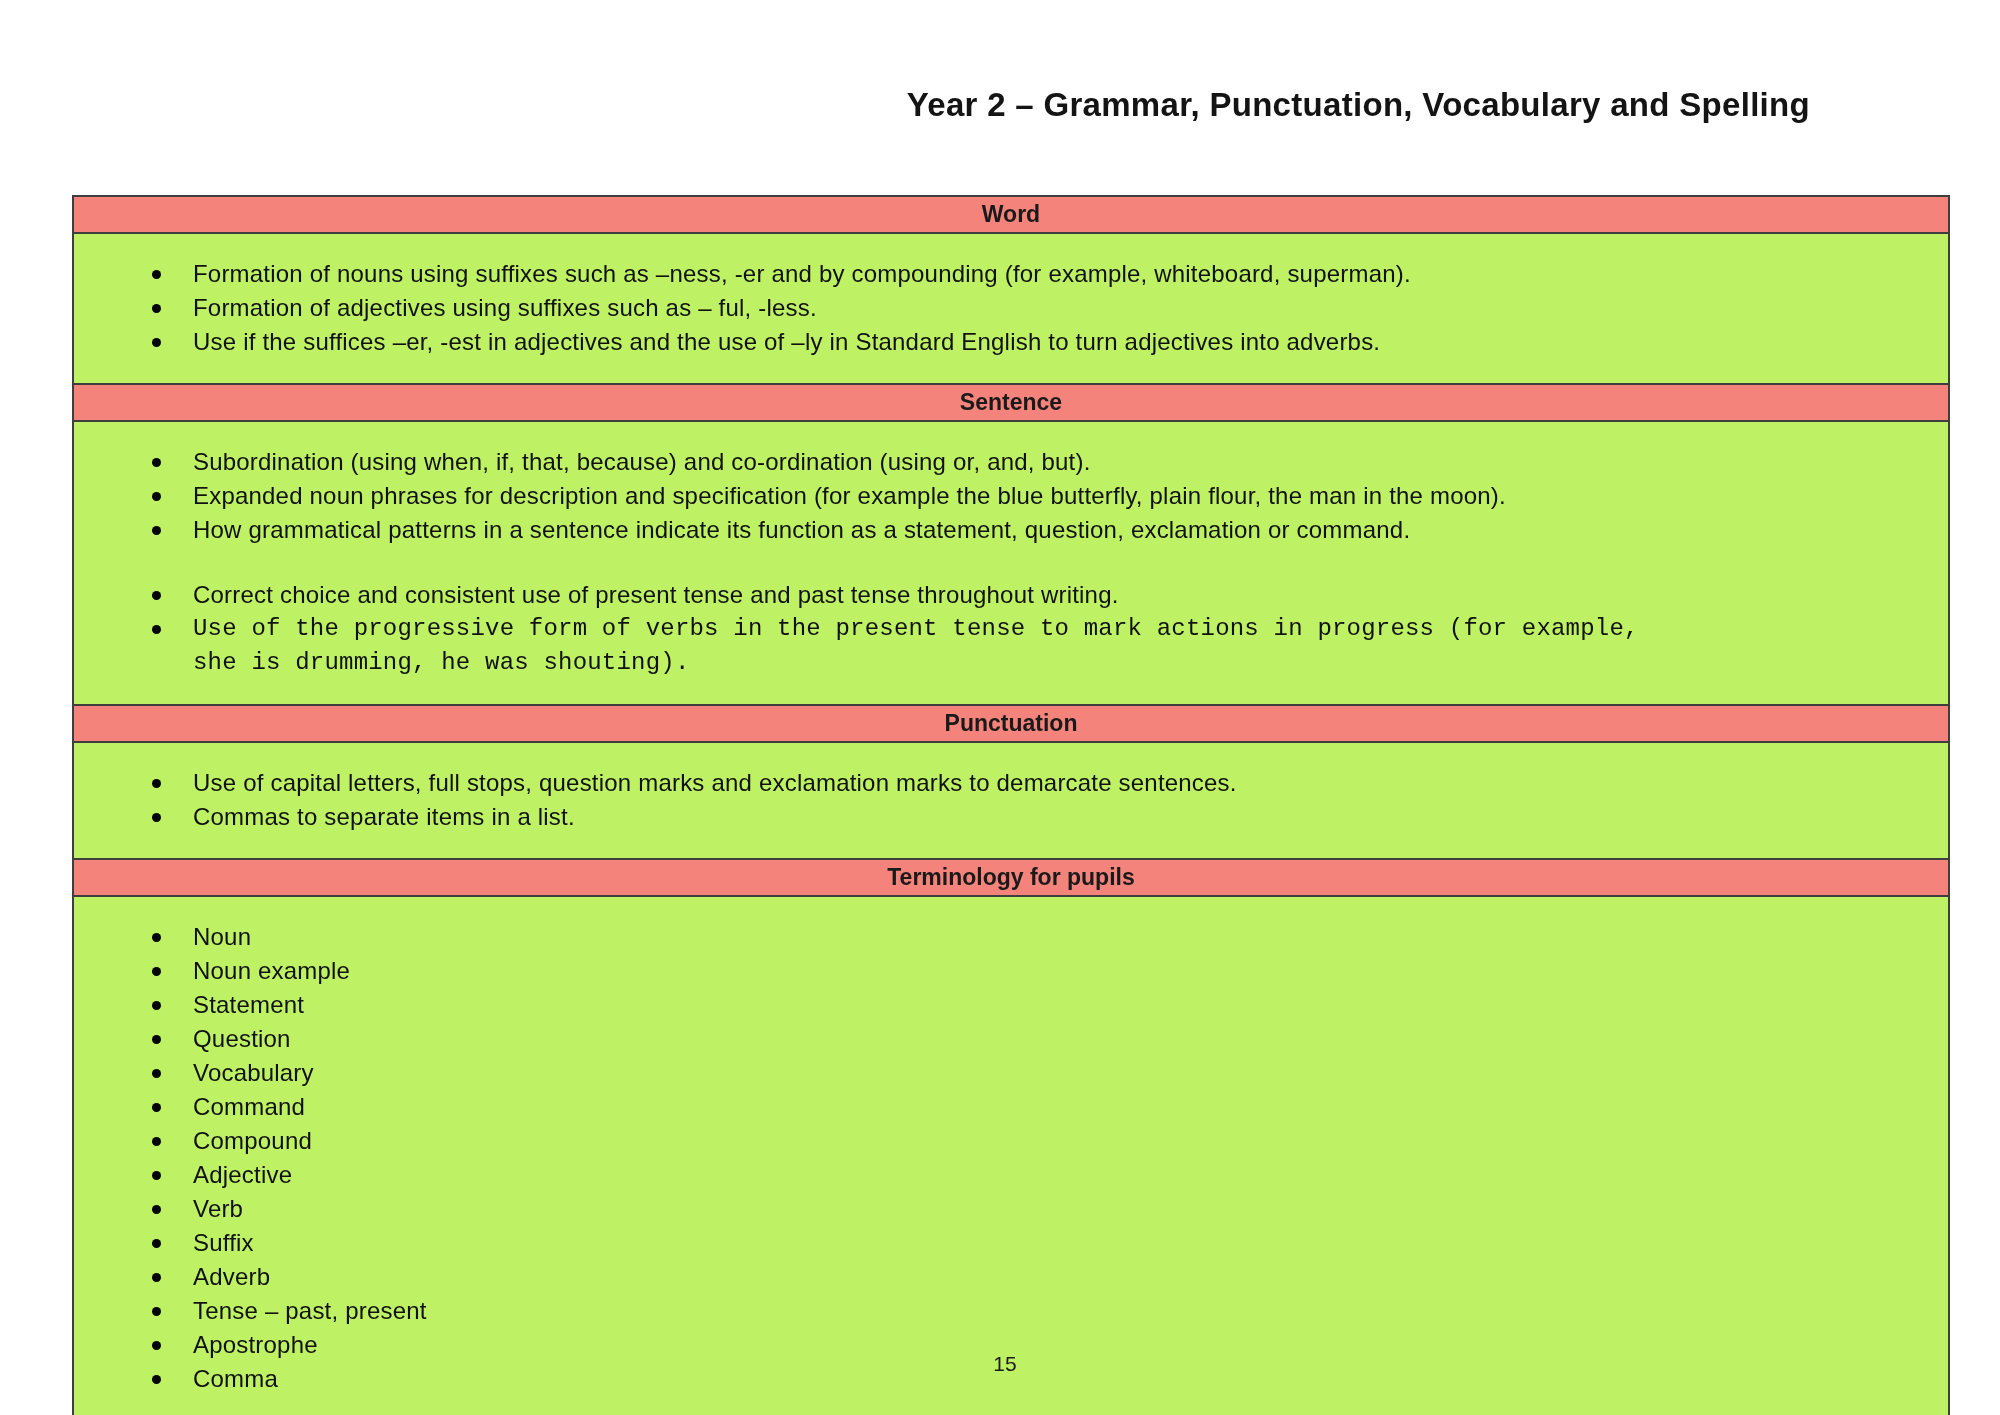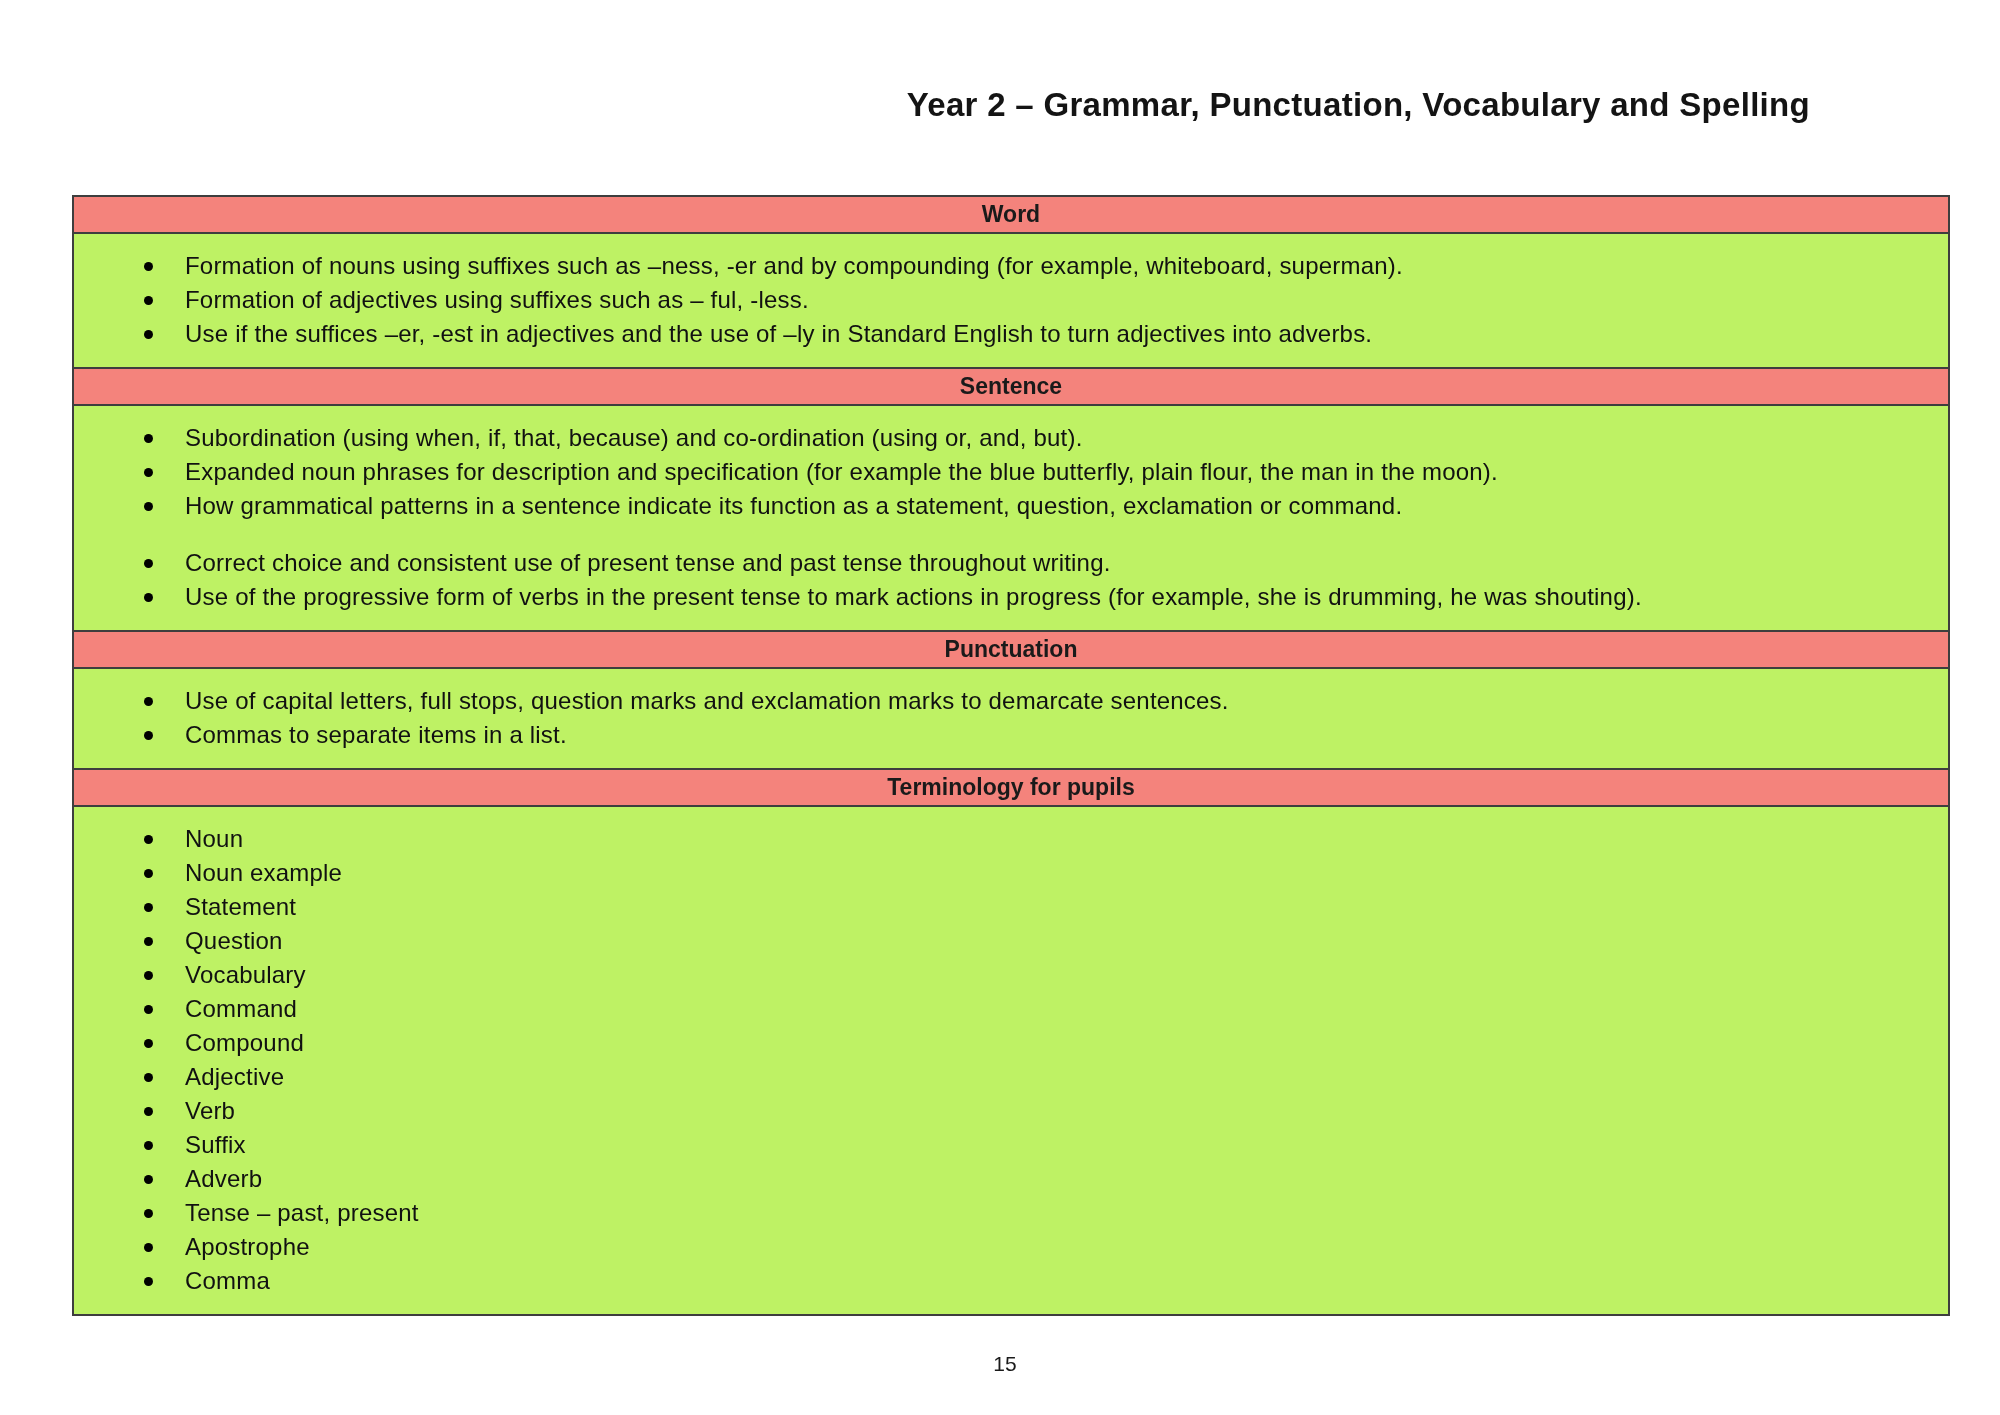--- a/index.html
+++ b/index.html
@@ -50,21 +50,21 @@
     font-size: 23px;
     line-height: 24px;
     padding: 5px 0 6px 0;
     color: #1a1a1a;
   }
   .section-header:first-child {
     border-top: none;
   }
   .items {
     list-style: none;
-    margin: 8px;
+    margin: 16px;
     padding: 7px 20px 8px 0;
   }
   .item {
     position: relative;
     padding-left: 103px;
     font-size: 24px;
     line-height: 34px;
     letter-spacing: 0.2px;
   }
   .item::before {
@@ -73,20 +73,21 @@
     left: 62px;
     top: 13px;
     width: 9px;
     height: 9px;
     border-radius: 50%;
     background: #000000;
   }
   
   .curriculum-table ul:nth-of-type(3) li:nth-child(2) {
     max-width: 1560px;
+    font-family: Liberation Mono, monospace;
   }
   .page-number {
     position: absolute;
     top: 1352px;
     left: 0;
     width: 2010px;
     text-align: center;
     font-size: 21px;
     color: #1a1a1a;
   }

